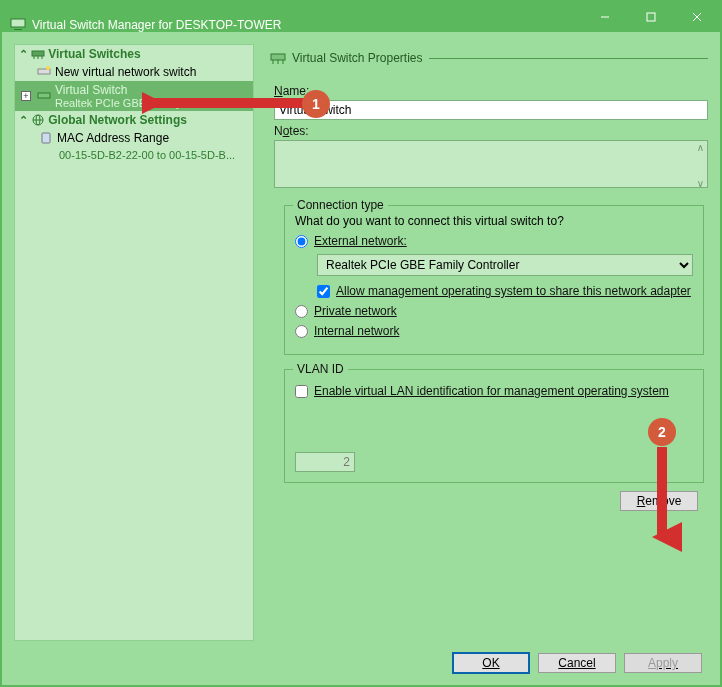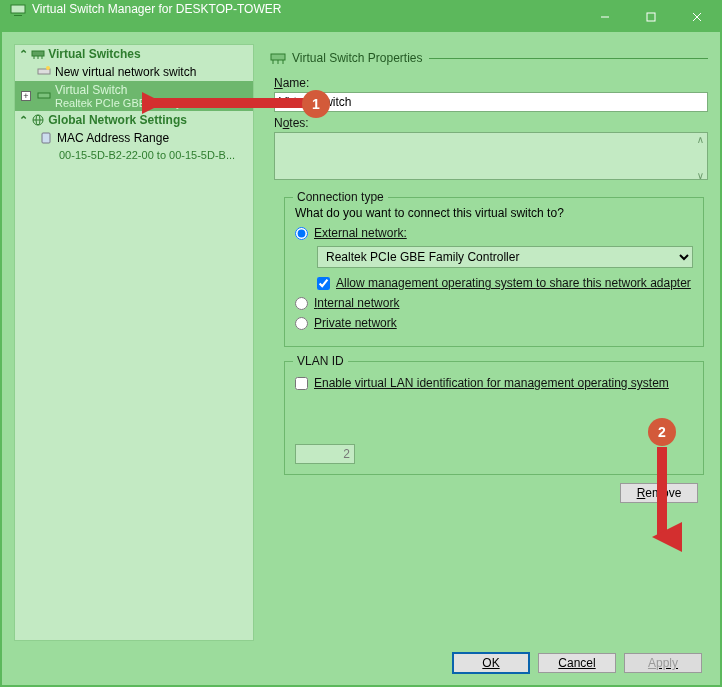--- a/index.html
+++ b/index.html
@@ -1,20 +1,20 @@
 <!DOCTYPE html>
 <html><head>
 <meta charset="utf-8">
 <style>
 * { box-sizing: border-box; margin: 0; padding: 0; font-family: "Segoe UI", Tahoma, sans-serif; font-size: 12px; }
 body { background: #fff; }
 
 .window { width: 722px; height: 687px; border: 2px solid #5CB85C; background: #fff; display: flex; flex-direction: column; position: relative; }
 
-.titlebar { height: 30px; background: #5CB85C; display: flex; align-items: flex-start; padding-left: 8px; color: #fff; }
+.titlebar { height: 30px; background: #5CB85C; display: flex; align-items: flex-end; padding-left: 8px; color: #fff; }
 .titlebar-icon { width: 16px; height: 16px; margin-right: 6px; }
 .titlebar-title { flex: 1; font-size: 12px; }
 .titlebar-buttons { display: flex; height: 100%; }
 .titlebar-btn { width: 46px; display: flex; align-items: center; justify-content: center; color: #fff; cursor: pointer; }
 
 .client { flex: 1; background: #9CDC9C; padding: 12px 12px 0 12px; display: flex; flex-direction: column; }
 
 .panes { flex: 1; display: flex; gap: 10px; min-height: 0; }
 
 .sidebar { width: 240px; background: #C3EAC3; border: 1px solid #8FCF8F; display: flex; flex-direction: column; }
@@ -23,21 +23,21 @@
 .tree-item { display: flex; align-items: center; padding: 2px 16px 2px 22px; gap: 4px; }
 .tree-item.selected { background: #6DB76D; color: #D6F5D6; }
 .tree-item.selected .tree-sub { color: #D6F5D6; }
 .tree-sub { display: block; padding-left: 20px; font-size: 11px; color: #2E7D2E; }
 .expand-btn { width: 10px; height: 10px; border: 1px solid #666; background: #fff; display: inline-flex; align-items: center; justify-content: center; font-size: 9px; line-height: 1; color: #333; margin-right: 2px; }
 .chevron { font-size: 11px; color: #2E7D2E; }
 .nic-icon, .globe-icon, .net-icon { width: 14px; height: 14px; }
 
 .main { flex: 1; background: #9CDC9C; position: relative; }
 
-.section-hdr { display: flex; align-items: center; gap: 6px; margin: 6px 0 10px 6px; }
+.section-hdr { display: flex; align-items: center; gap: 6px; margin: 6px 0 18px 6px; }
 .section-hdr .line { flex: 1; height: 1px; background: #4C9C4C; }
 .section-title { font-size: 12px; color: #235923; }
 
 .lbl { display: block; margin: 4px 0 2px 10px; color: #111; }
 .txt { width: calc(100% - 10px); margin-left: 10px; background: #fff; border: 1px solid #7BAF7B; padding: 2px 4px; font-size: 12px; }
 .notes { width: calc(100% - 10px); height: 48px; margin-left: 10px; background: #C3EAC3; border: 1px solid #7BAF7B; padding: 2px 4px; resize: none; }
 .scrollhint { position: absolute; right: 4px; font-size: 10px; color: #6b9b6b; pointer-events: none; }
 
 .group { border: 1px solid #6DB76D; margin: 14px 4px 4px 20px; padding: 8px 10px 10px 10px; position: relative; }
 .group-legend { position: absolute; top: -8px; left: 8px; background: #9CDC9C; padding: 0 4px; color: #111; }
@@ -181,25 +181,25 @@
               <option>Realtek PCIe GBE Family Controller</option>
             </select>
             <label class="check-row" style="margin-top:8px">
               <input type="checkbox" checked="" style="">
               <span>Allow <span class="u">m</span>anagement operating system to share this network adapter</span>
             </label>
           </div>
 
           <label class="radio-row">
             <input type="radio" name="conn" style="">
-            <span><span class="u">I</span>nternal network</span>
+            <span><span class="u">P</span>rivate network</span>
           </label>
           <label class="radio-row">
             <input type="radio" name="conn" style="">
-            <span><span class="u">P</span>rivate network</span>
+            <span><span class="u">I</span>nternal network</span>
           </label>
         </div>
 
         <div class="group">
           <div class="group-legend">VLAN ID</div>
           <label class="check-row">
             <input type="checkbox" style="">
             <span>Enable <span class="u">v</span>irtual LAN identification for management operating system</span>
           </label>
           <div style="height:48px"></div>

